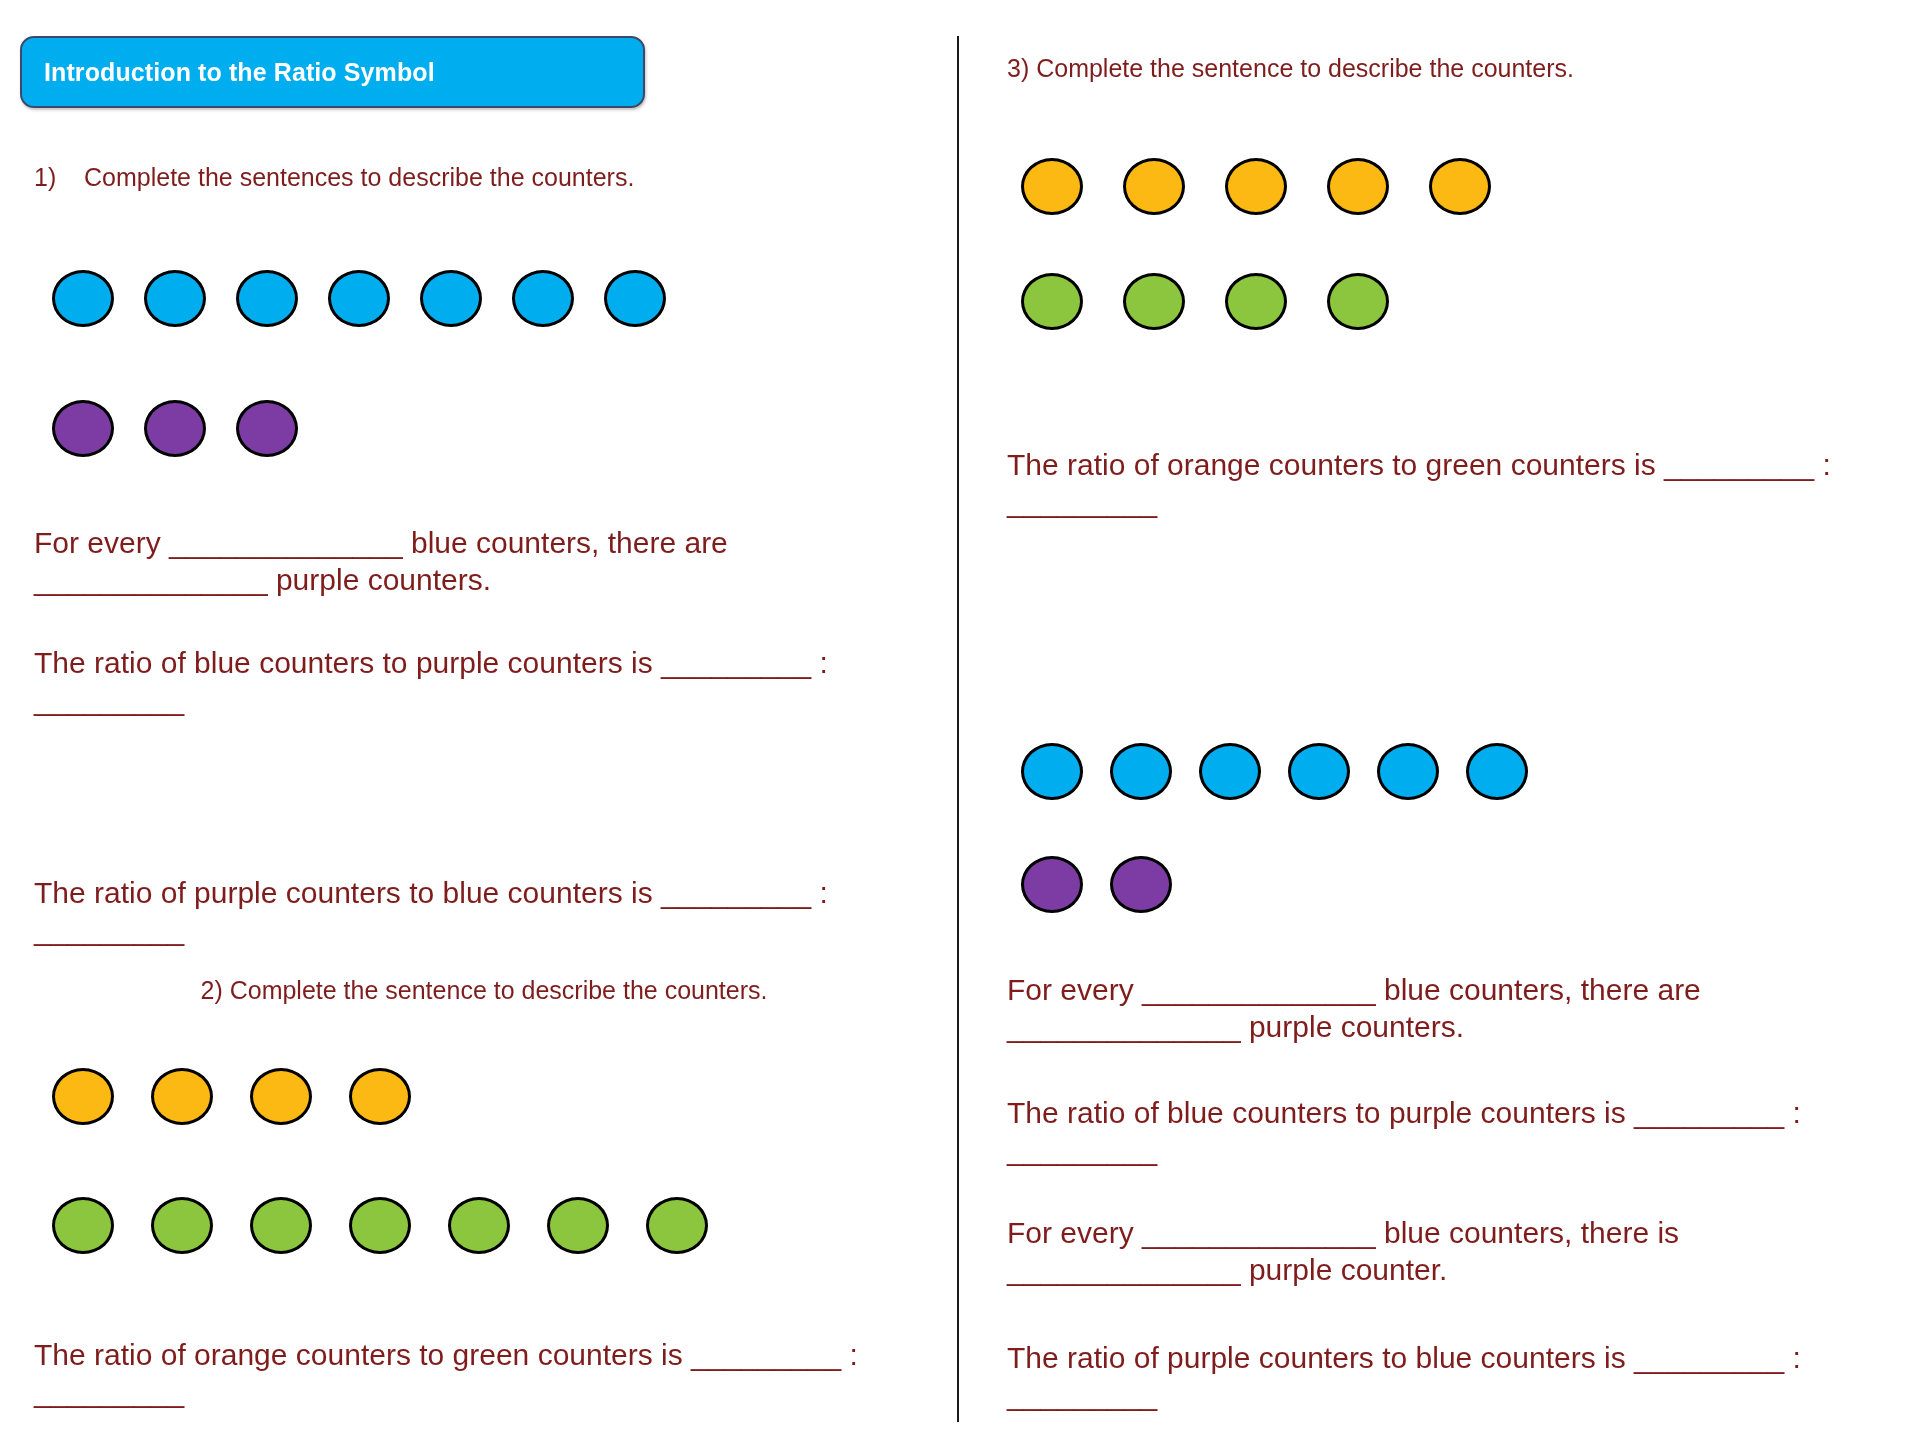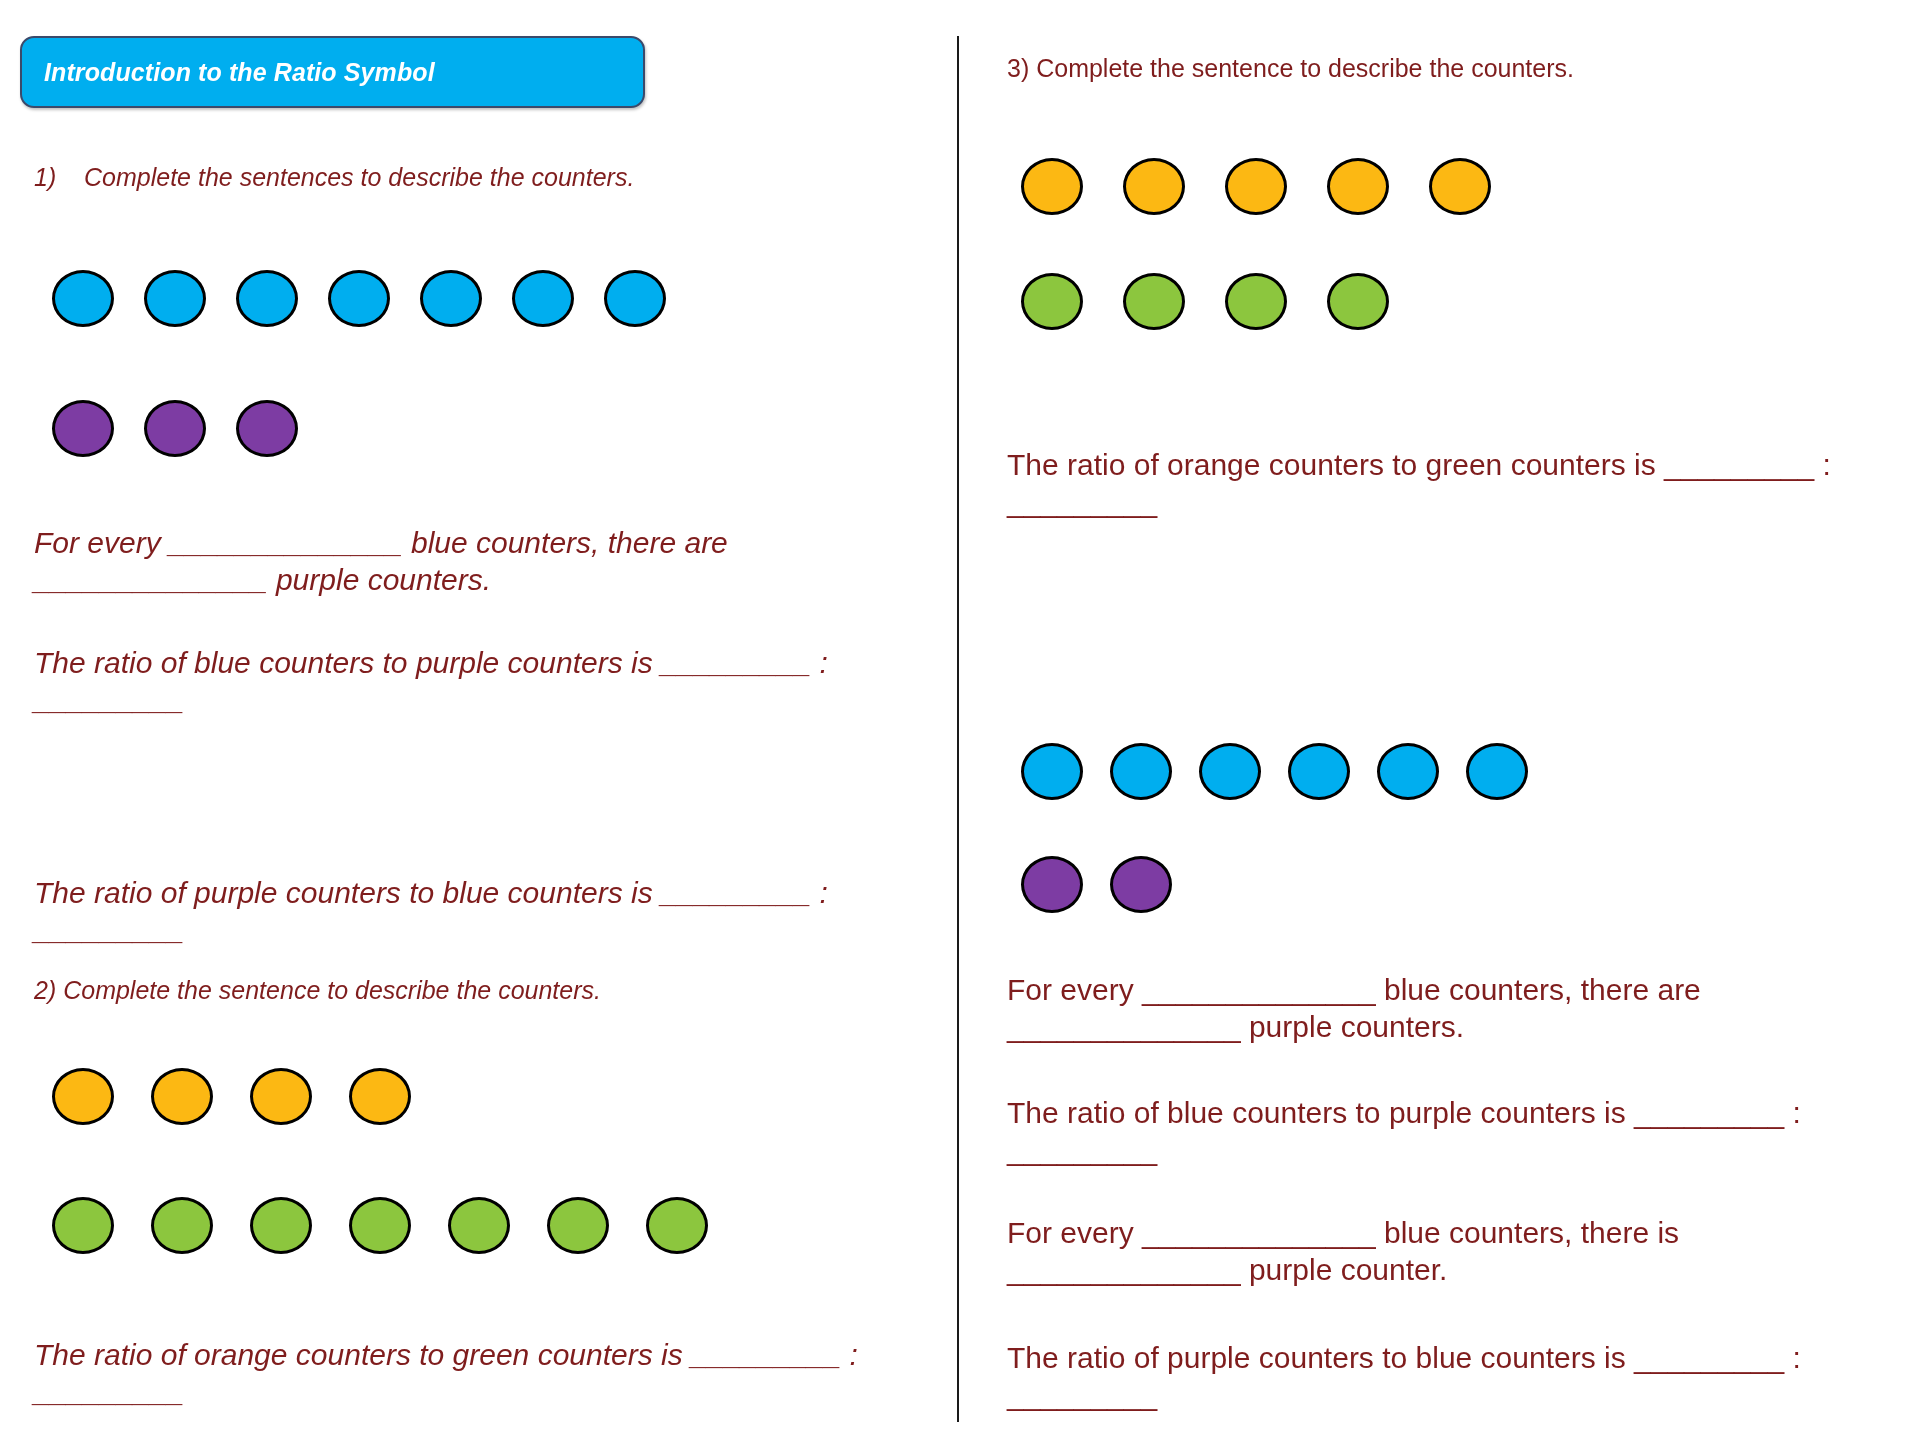--- a/index.html
+++ b/index.html
@@ -32,21 +32,21 @@
     width: 2px;
     height: 1386px;
     background: #1a1a1a;
   }
 
   
   .column {
     position: absolute;
     top: 0;
   }
-  #left-column  { left: 0px;   width: 957px;  height: 1440px; font-style: italic; }
+  #left-column  { left: 0px;   width: 957px;  height: 1440px; }
   #right-column { left: 959px; width: 961px;  height: 1440px; }
 
   
   #title-banner {
     position: absolute;
     left: 20px;
     top: 36px;
     width: 625px;
     height: 72px;
     background: #00AEEF;
@@ -123,21 +123,21 @@
     <div class="counter-row" id="q1-row-2" style="left:52px; top:400px; gap:30px;">
         <div class="counter purple"></div>
         <div class="counter purple"></div>
         <div class="counter purple"></div>
       </div>
 
     <div class="q-text sentence" style="left:34px; top:525px; width:910px;">For every ______________ blue counters, there are ______________ purple counters.</div>
     <div class="q-text sentence" style="left:34px; top:645px; width:910px;">The ratio of blue counters to purple counters is _________ : _________</div>
     <div class="q-text sentence" style="left:34px; top:875px; width:910px;">The ratio of purple counters to blue counters is _________ : _________</div>
 
-    <div class="q-text q-heading" style="left:34px; top:975px; width:900px;">2) Complete the sentence to describe the counters.</div>
+    <div class="q-text q-heading" style="left:34px; top:975px; width:900px;text-align:center;">2) Complete the sentence to describe the counters.</div>
 
     <div class="counter-row" id="q2-row-1" style="left:52px; top:1068px; gap:37px;">
         <div class="counter orange"></div>
         <div class="counter orange"></div>
         <div class="counter orange"></div>
         <div class="counter orange"></div>
       </div>
     <div class="counter-row" id="q2-row-2" style="left:52px; top:1197px; gap:37px;">
         <div class="counter green"></div>
         <div class="counter green"></div>

